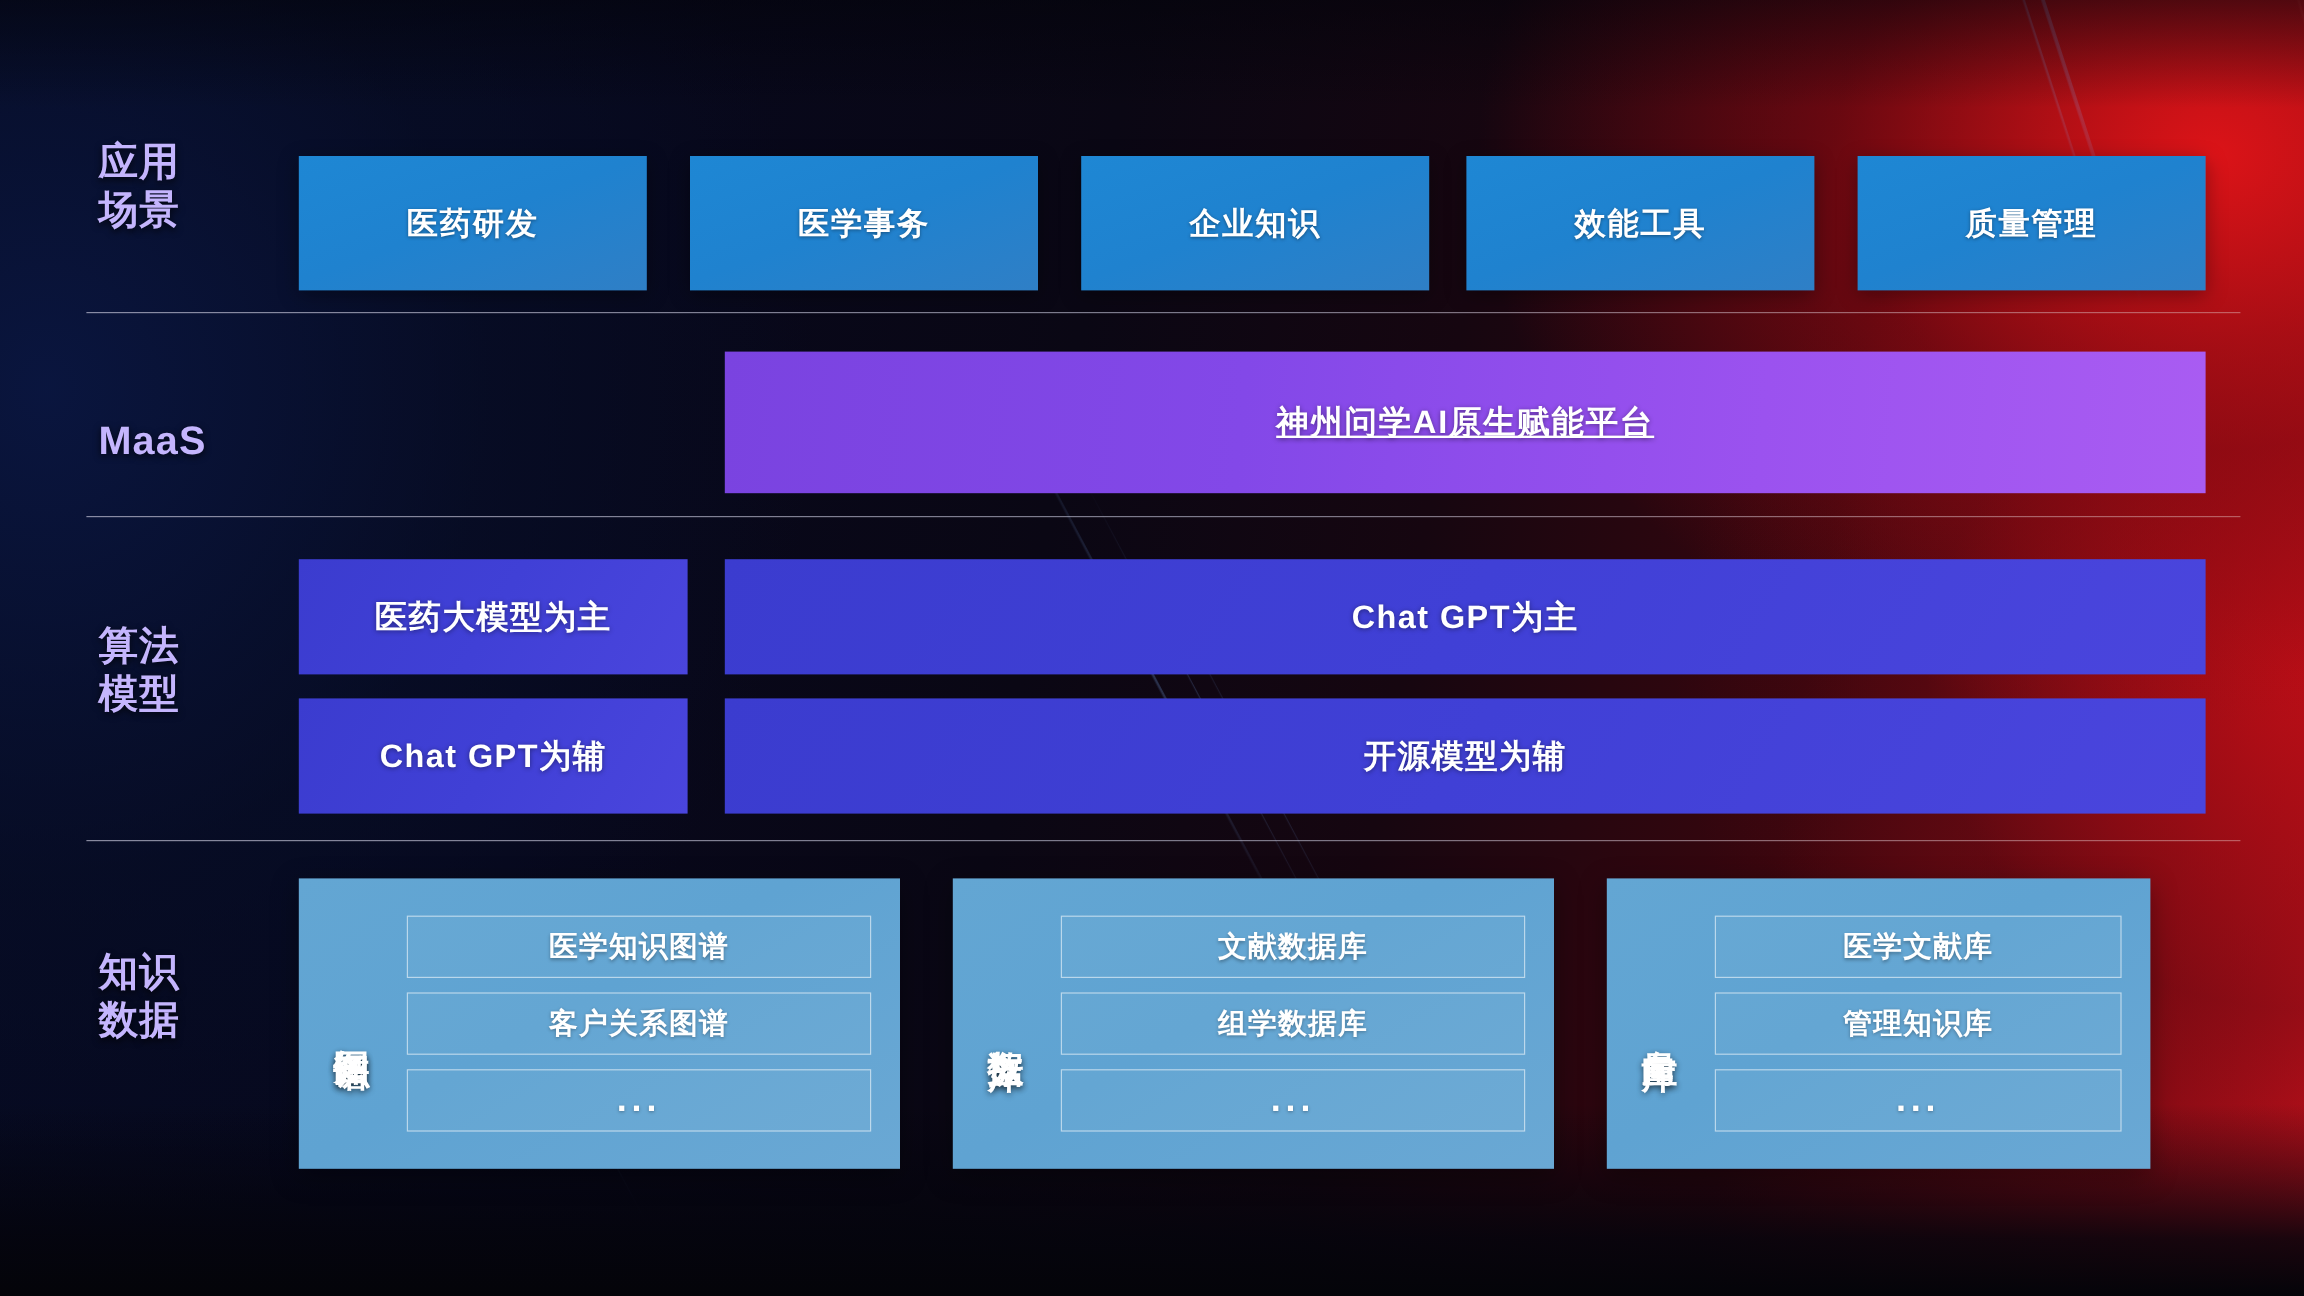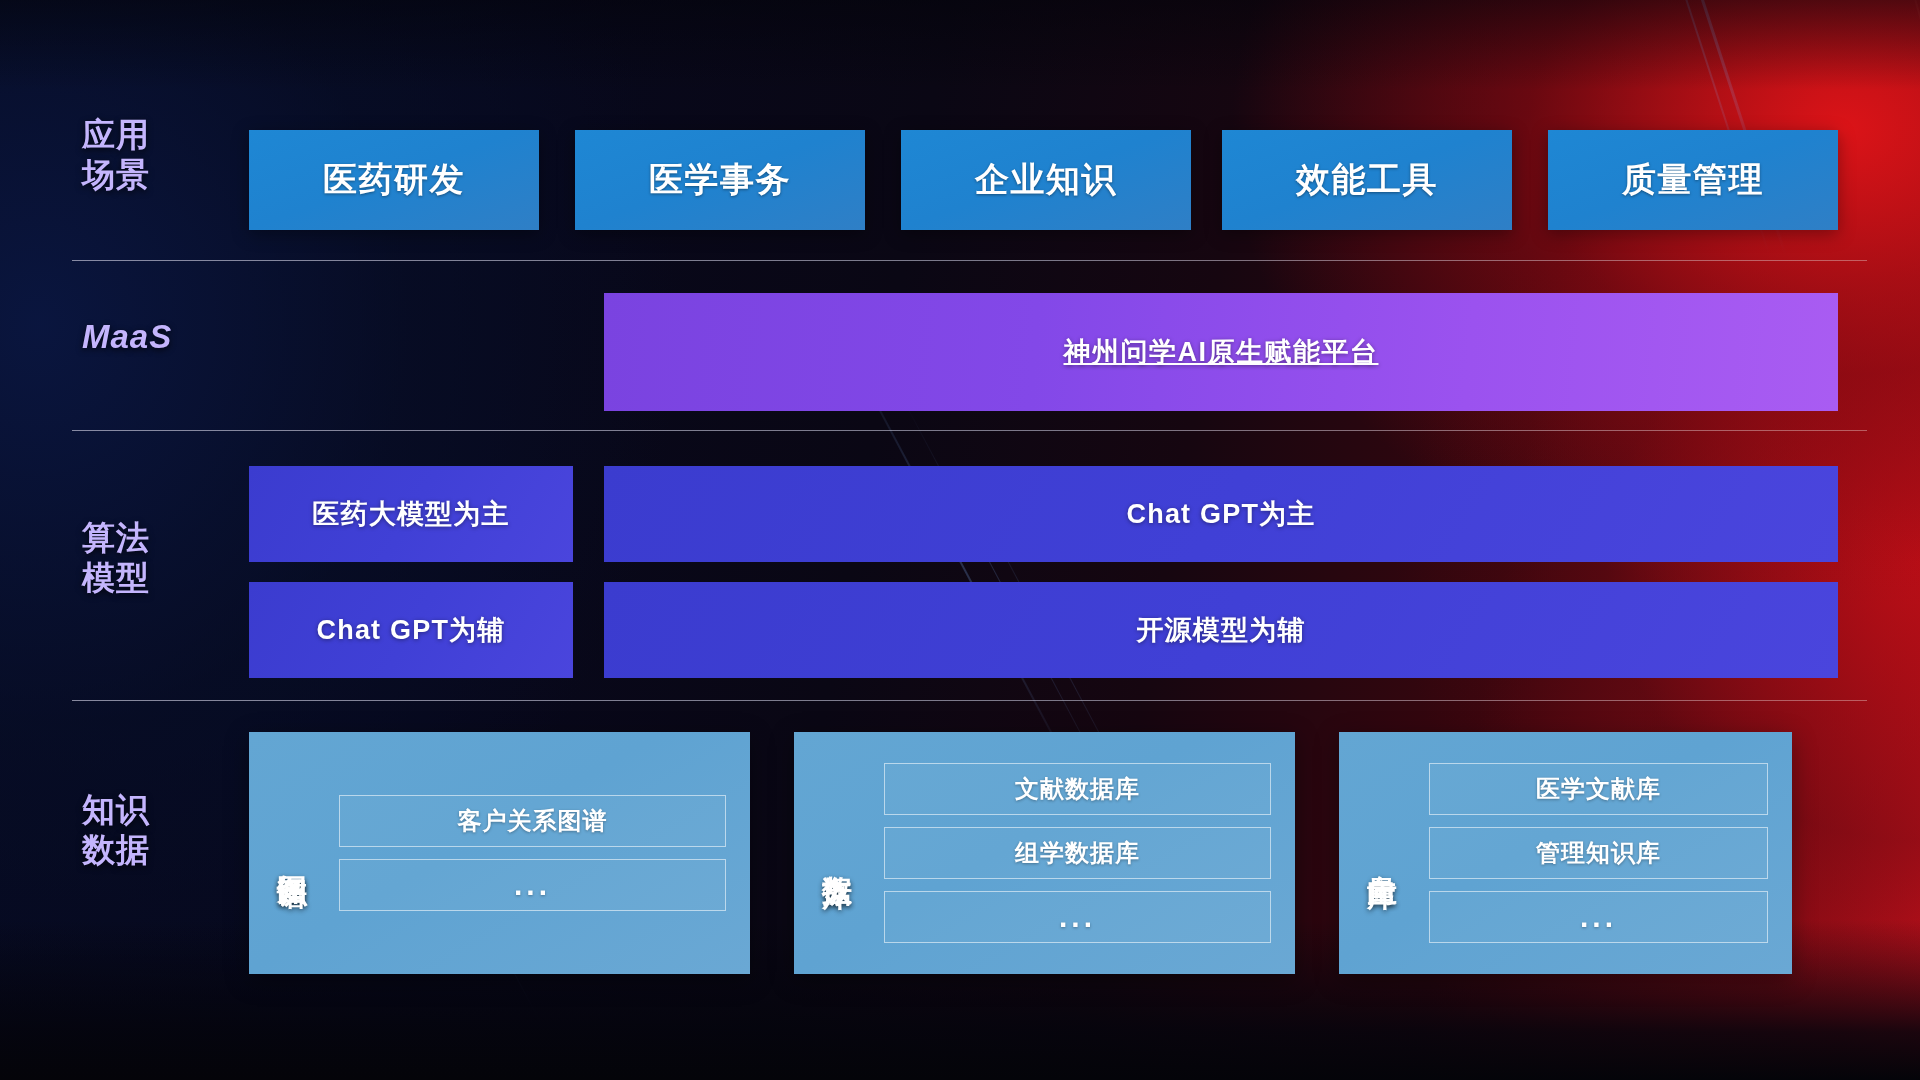--- a/index.html
+++ b/index.html
@@ -47,24 +47,24 @@
     text-shadow:0 2px 6px rgba(0,0,0,0.75);
     text-align:left;
   }
   .divider {
     position:absolute; left:72px; width:1795px; height:1px;
     background:linear-gradient(90deg, rgba(190,190,210,0.70) 0%, rgba(190,190,210,0.62) 55%, rgba(215,160,160,0.55) 100%);
   }
   
   .chip {
     position:absolute;
-    height:100px;
+    height:112px;
     background:linear-gradient(160deg,#1e87d4 0%,#1f82cf 48%,#2f7fc6 100%);
     display:flex; align-items:center; justify-content:center;
-    color:#fff; font-size:34px; font-weight:bold; letter-spacing:1.5px;
+    color:#fff; font-size:26px; font-weight:bold; letter-spacing:1.5px;
     box-shadow:0 4px 16px rgba(0,0,0,0.35);
     text-shadow:0 1px 3px rgba(0,0,0,0.4);
   }
   
   .maas-left {
     position:absolute; height:118px;
     background:linear-gradient(135deg,#4b2f86 0%,#4e3190 55%,#543597 100%);
     display:flex; align-items:center; justify-content:center;
     color:#fff; font-size:26px; font-weight:bold; letter-spacing:1px;
     text-shadow:0 1px 4px rgba(0,0,0,0.5);
@@ -136,21 +136,21 @@
   </div>
 
   <div class="chip" style="left:249px;top:130px;width:290px;">医药研发</div>
   <div class="chip" style="left:575px;top:130px;width:290px;">医学事务</div>
   <div class="chip" style="left:901px;top:130px;width:290px;">企业知识</div>
   <div class="chip" style="left:1222px;top:130px;width:290px;">效能工具</div>
   <div class="chip" style="left:1548px;top:130px;width:290px;">质量管理</div>
 
   <div class="divider" style="top:260px;"></div>
 
-  <div class="rowlabel" style="top:317px;font-style:italic;">
+  <div class="rowlabel" style="top:347px;">
     <div>MaaS</div>
   </div>
   <div class="maas-right" style="left:604px;top:293px;width:1234px;text-decoration:underline;">神州问学AI原生赋能平台</div>
 
   <div class="divider" style="top:430px;"></div>
 
   <div class="rowlabel" style="top:518px;">
     <div>算法</div>
     <div>模型</div>
   </div>
@@ -163,20 +163,21 @@
   <div class="divider" style="top:700px;"></div>
 
   <div class="rowlabel" style="top:790px;">
     <div>知识</div>
     <div>数据</div>
   </div>
 
   <div class="kbox" style="left:249px;top:732px;width:501px;">
     <div class="kbox-label">知识图谱</div>
     <div class="kbox-items">
+      <div class="kitem">医学知识图谱</div>
       <div class="kitem">客户关系图谱</div>
       <div class="kitem ellipsis">...</div>
     </div>
   </div>
 
   <div class="kbox" style="left:794px;top:732px;width:501px;">
     <div class="kbox-label">数据库</div>
     <div class="kbox-items">
       <div class="kitem">文献数据库</div>
       <div class="kitem">组学数据库</div>

